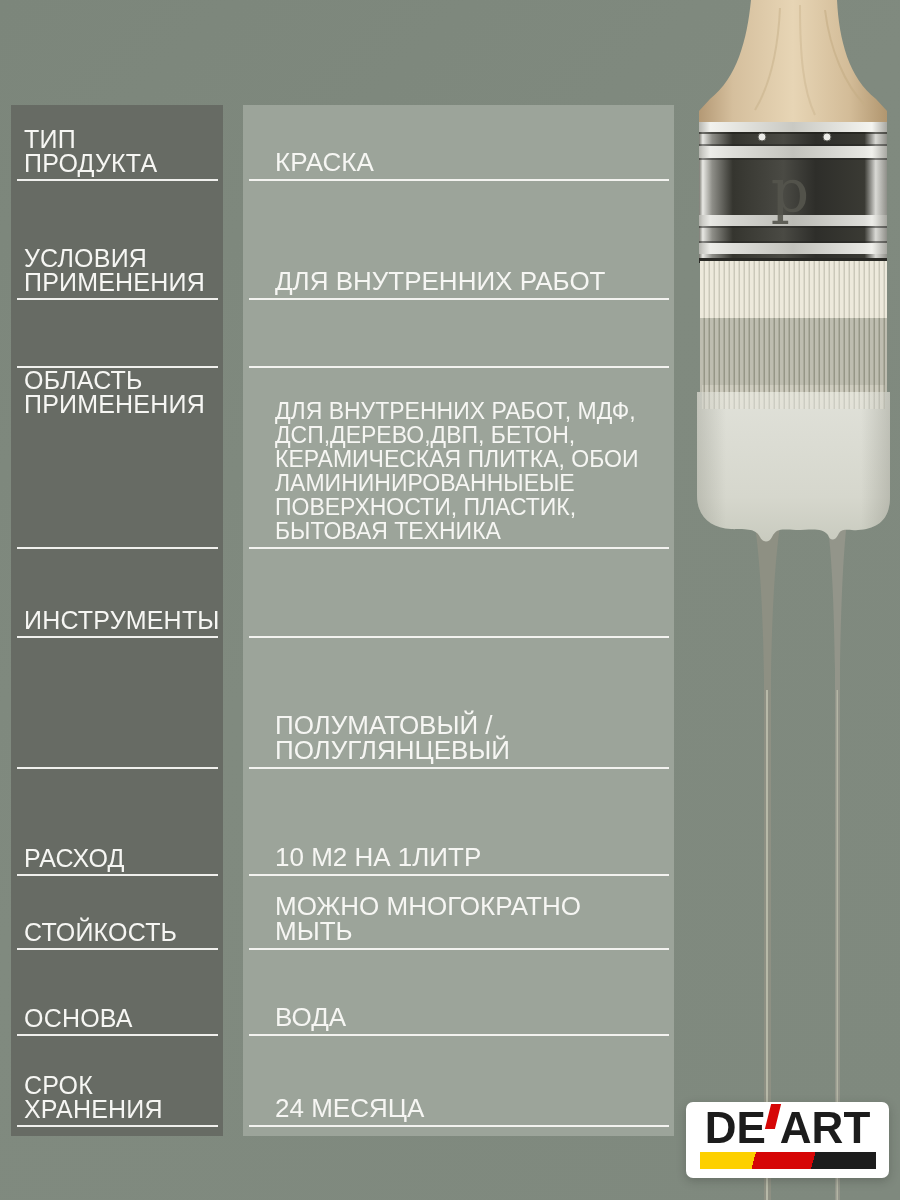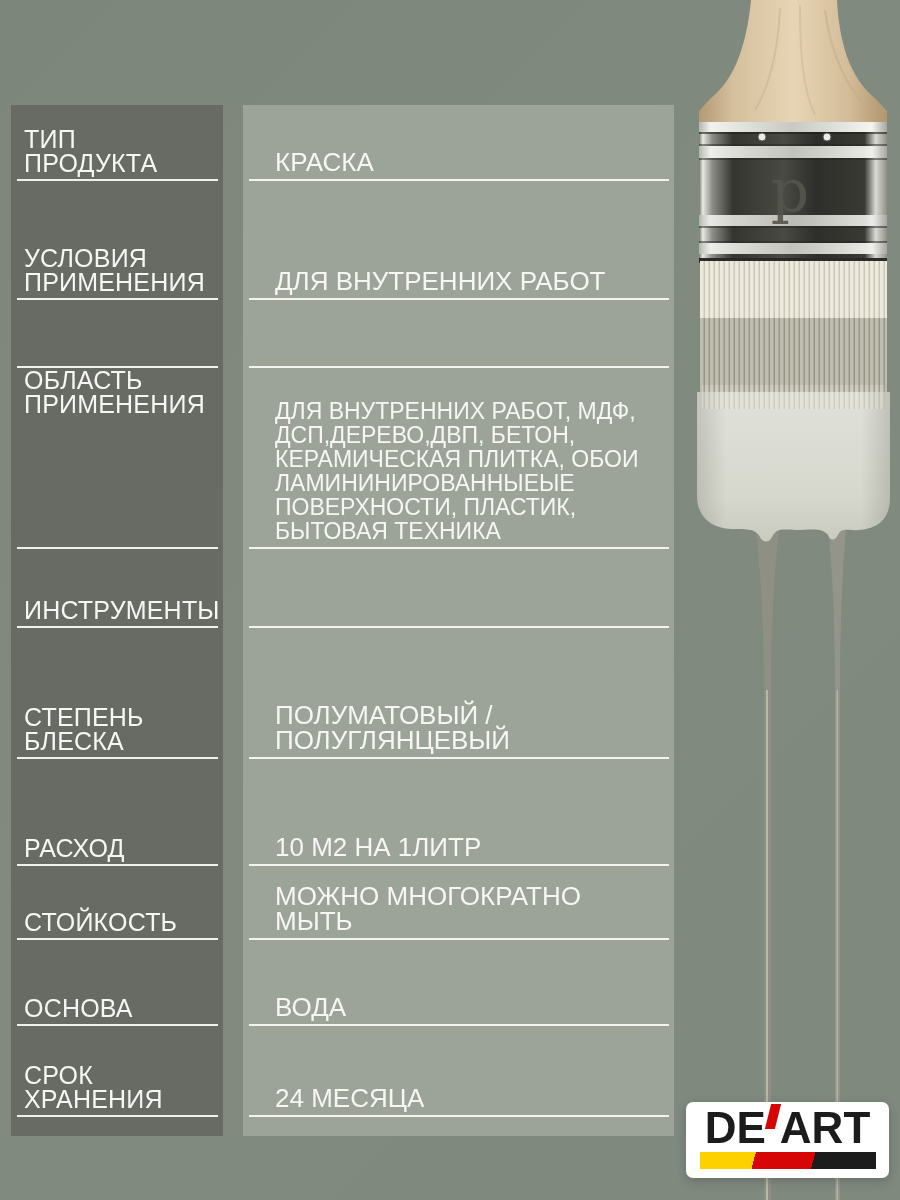--- a/index.html
+++ b/index.html
@@ -24,21 +24,21 @@
   }
   .col-values .cell{padding-left:32px; padding-right:12px;}
   .cell.center{justify-content:flex-start;}
   .txt{
     color:var(--text); font-size:25px; line-height:0.97; letter-spacing:0.2px;
     text-transform:uppercase;
   }
   .col-values .txt{font-size:26px; letter-spacing:0;}
   .col-values .big{font-size:23px; line-height:24px;}
   .rule{position:absolute; left:6px; right:5px; bottom:0; height:2px; background:var(--rule); opacity:.95;}
-  .r1{height:76px}.r2{height:119px}.r3{height:68px}.r4{height:181px}.r5{height:79px}
+  .r1{height:76px}.r2{height:119px}.r3{height:68px}.r4{height:181px}.r5{height:89px}
   .r6{height:131px}.r7{height:107px}.r8{height:74px}.r9{height:86px}.r10{height:91px}
   .r11{height:47px}
   
   .logo{
     position:absolute; left:686px; top:1102px; width:203px; height:76px; z-index:3;
     background:var(--logo-bg); border-radius:7px; box-shadow:0 3px 10px rgba(30,35,30,.25);
     display:flex; flex-direction:column; align-items:center; justify-content:center;
   }
   .logo-text{
     display:flex; align-items:flex-start; justify-content:space-between;
@@ -163,21 +163,20 @@
     </div>
     <div class="cell r4 center">
       <span class="txt">ОБЛАСТЬ ПРИМЕНЕНИЯ</span>
       <i class="rule"></i>
     </div>
     <div class="cell r5">
       <span class="txt">ИНСТРУМЕНТЫ</span>
       <i class="rule"></i>
     </div>
     <div class="cell r6">
-      <span class="txt">СТЕПЕНЬ БЛЕСКА</span>
       <i class="rule"></i>
     </div>
     <div class="cell r7">
       <span class="txt">РАСХОД</span>
       <i class="rule"></i>
     </div>
     <div class="cell r8">
       <span class="txt">СТОЙКОСТЬ</span>
       <i class="rule"></i>
     </div>

